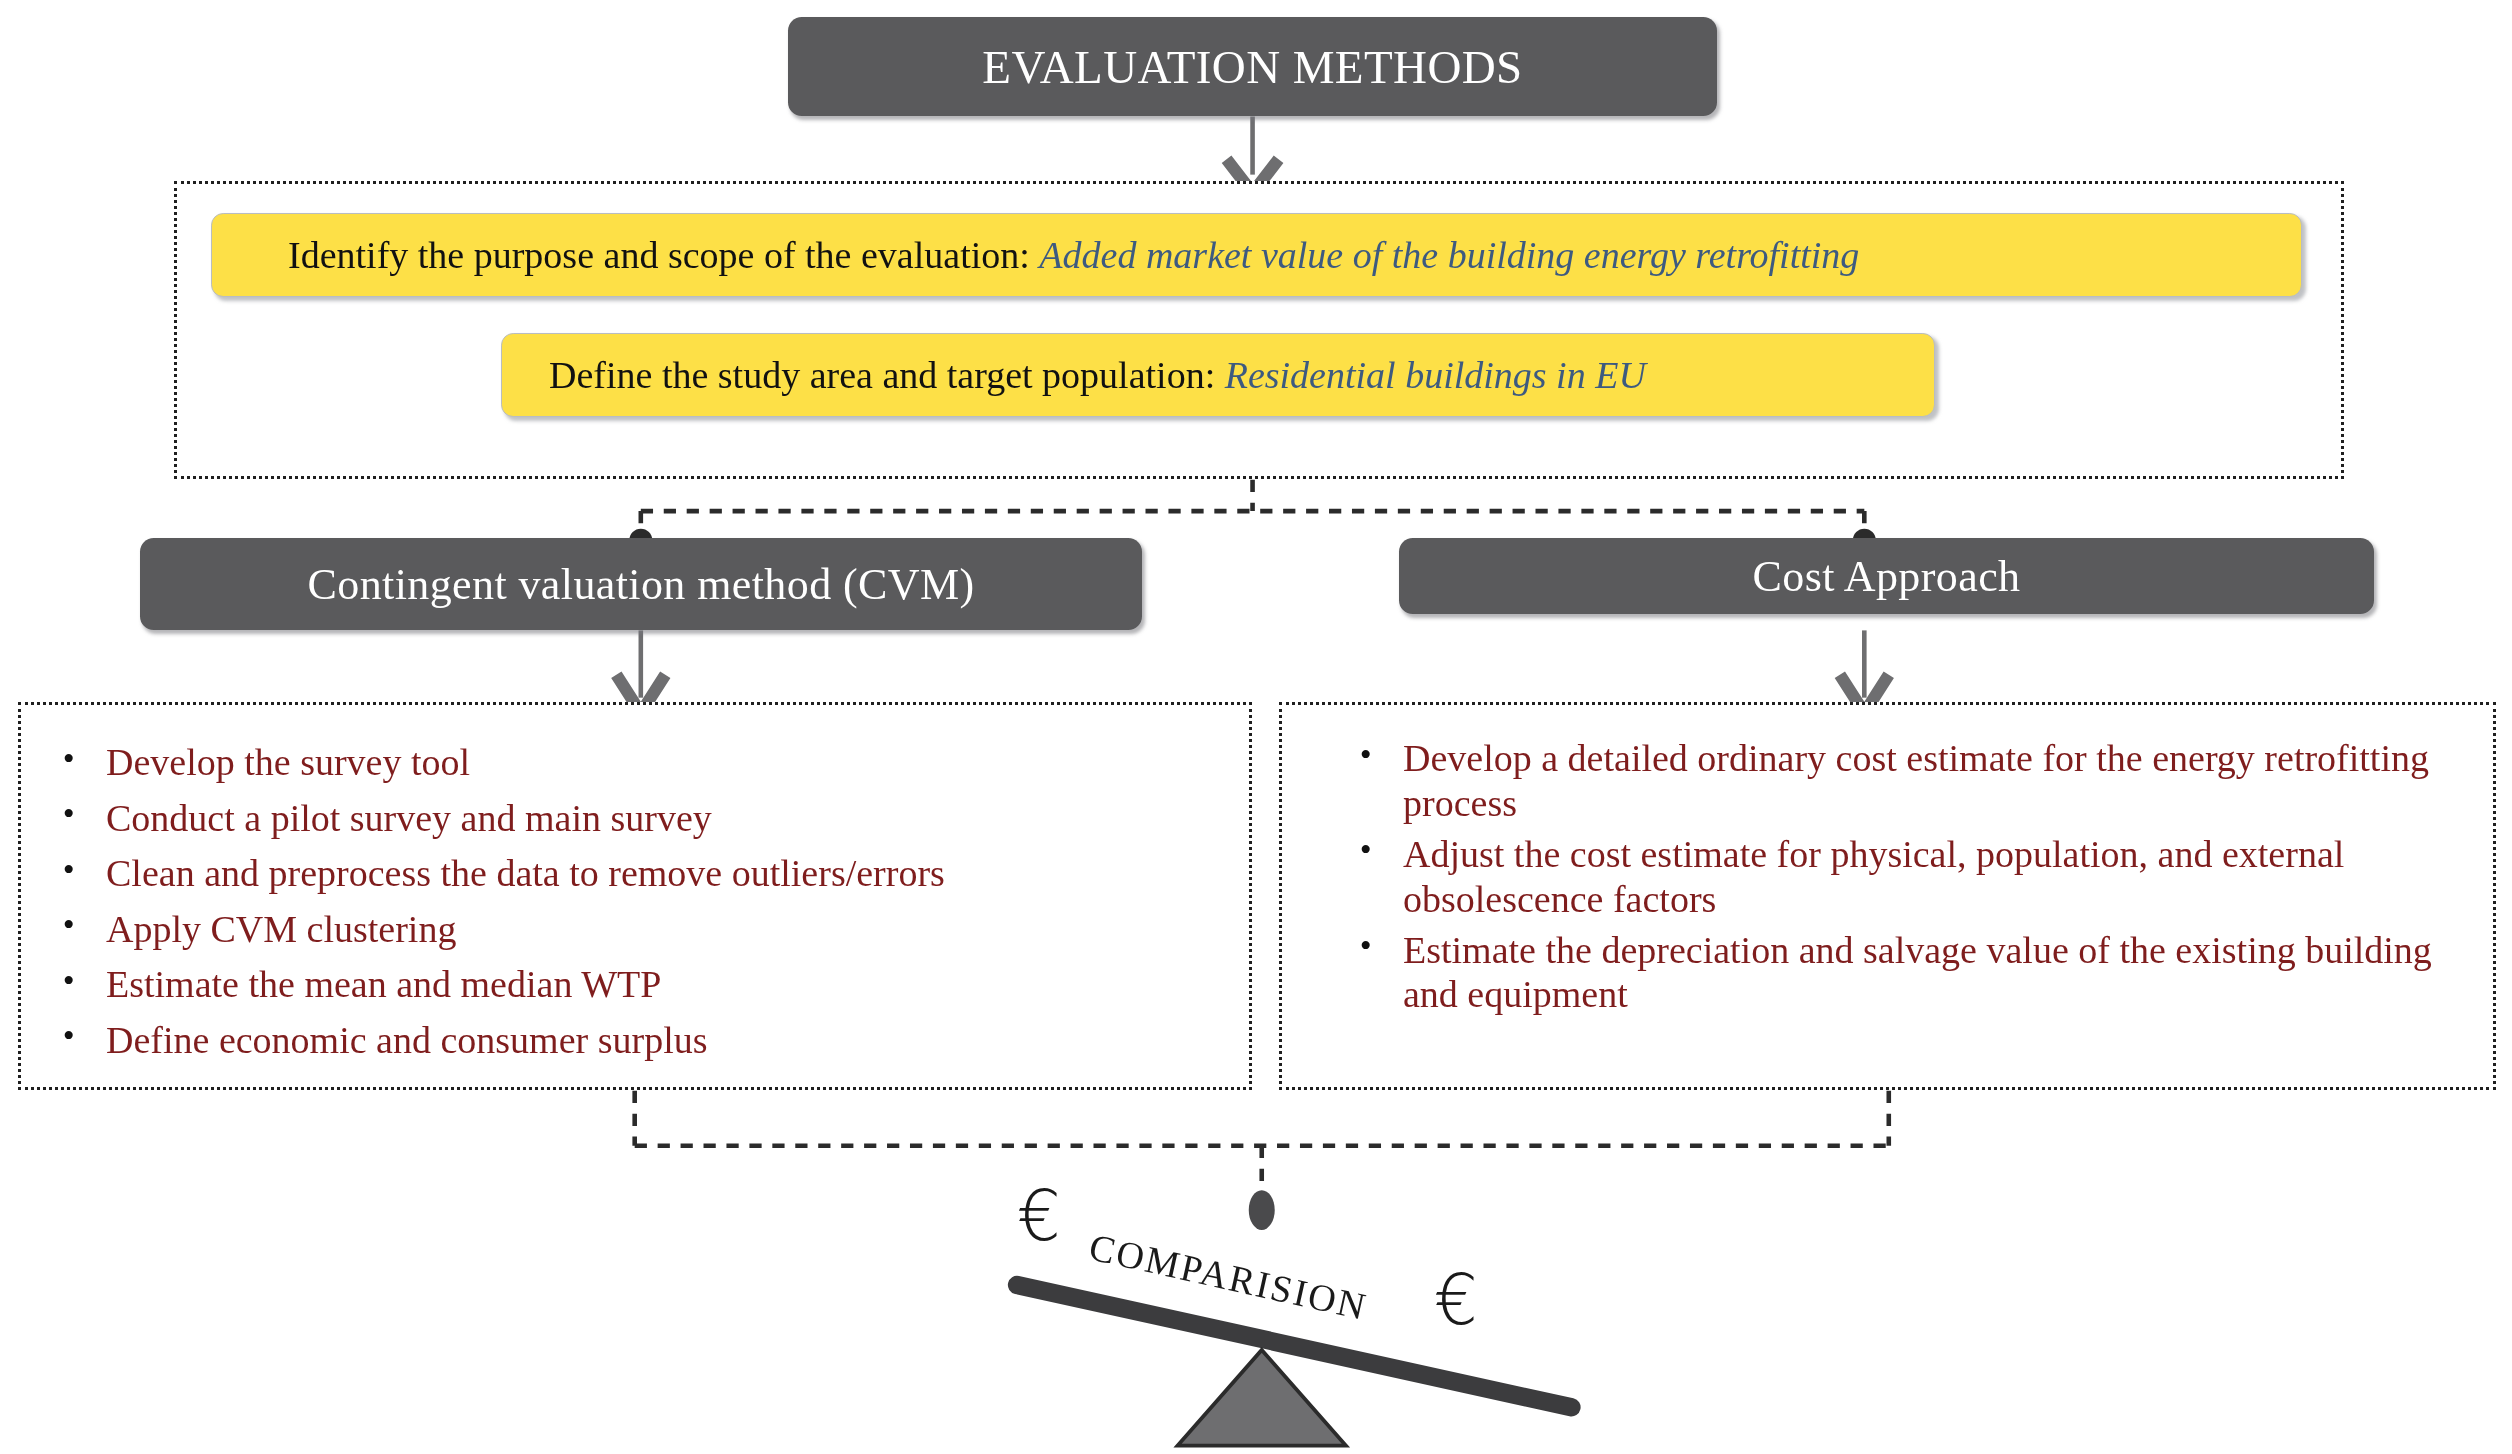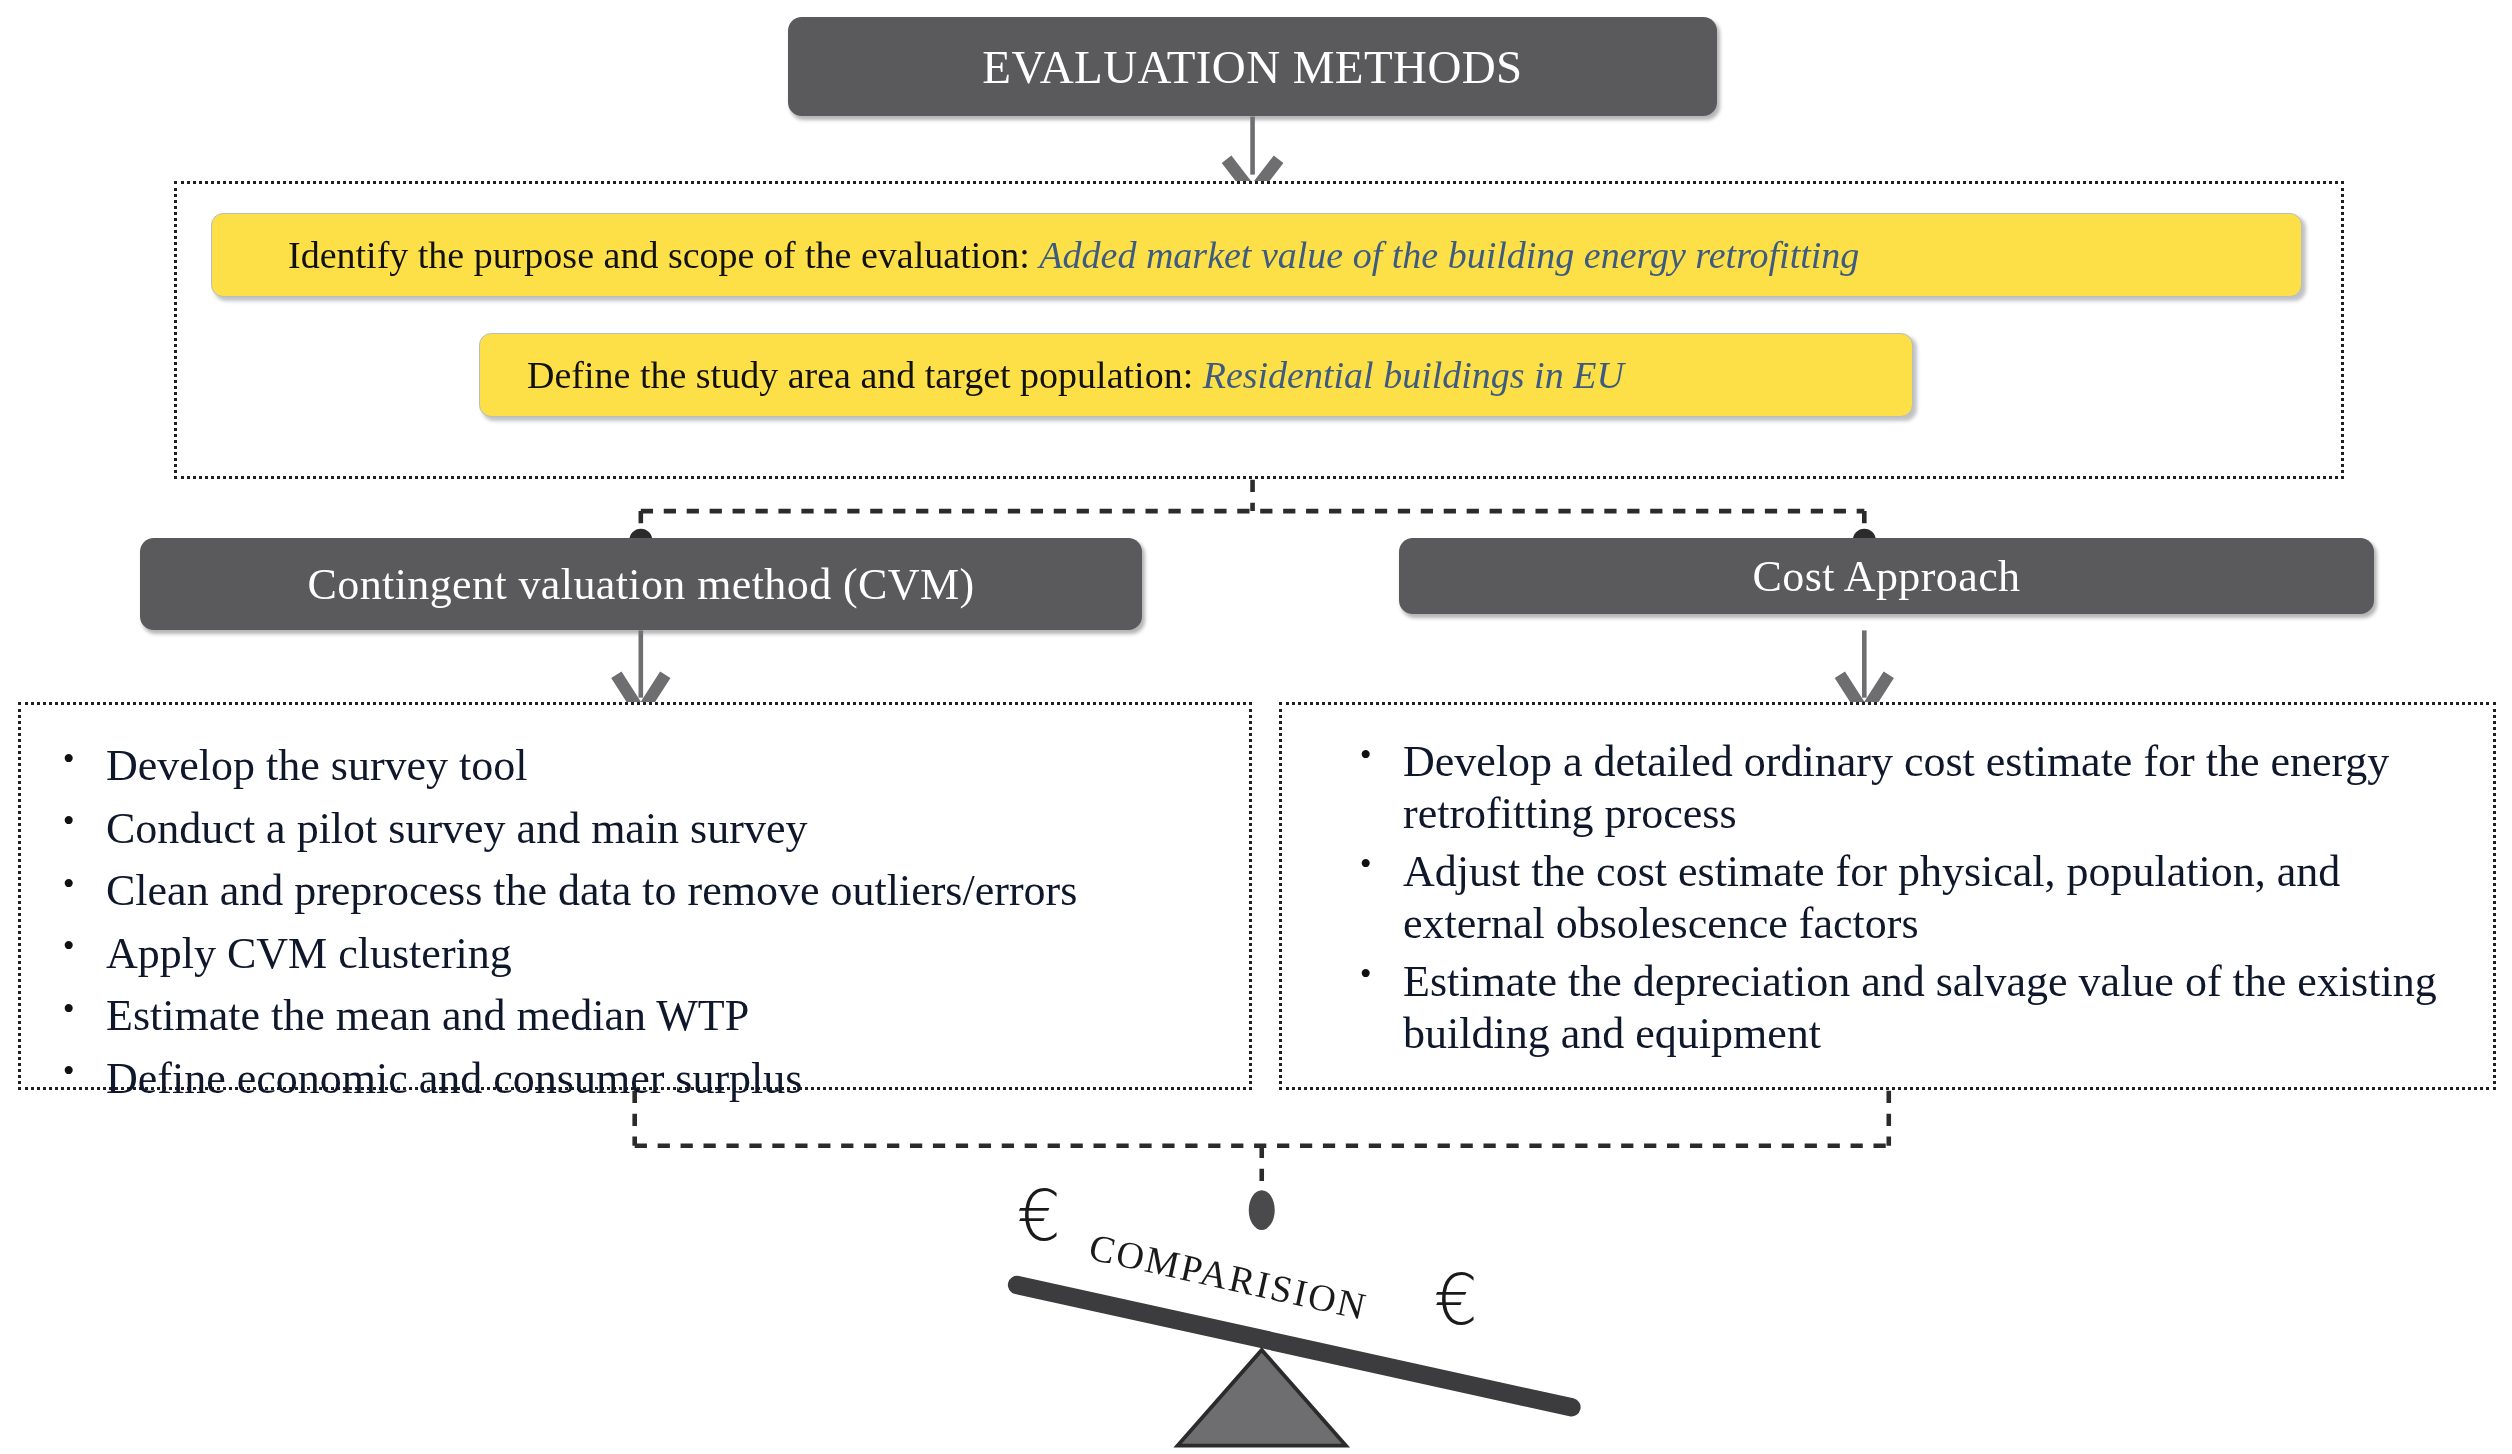--- a/index.html
+++ b/index.html
@@ -100,21 +100,21 @@
 
   #purpose-box {
     left: 211px;
     top: 213px;
     width: 2091px;
     height: 84px;
     padding-left: 76px;
   }
 
   #studyarea-box {
-    left: 479px;
+    left: 501px;
     top: 333px;
     width: 1434px;
     height: 84px;
     padding-left: 47px;
     font-family: Liberation Serif, serif;
   }
 
   .box-line {
     font-size: 38px;
     color: #111111;
@@ -127,22 +127,22 @@
 
   
   .bullet-list {
     position: absolute;
     list-style: none;
     margin: 0;
     padding: 0;
   }
   .bullet-list li {
     position: relative;
-    font-size: 44px;
-    color: #0f172a;
+    font-size: 38px;
+    color: #7f1d1d;
     padding-left: 57px;
     line-height: 1.18;
   }
   .bullet-list li::before {
     content: "\2022";
     position: absolute;
     left: 13.8px;
     top: -1.5px;
     font-size: 34px;
     color: #111111;

